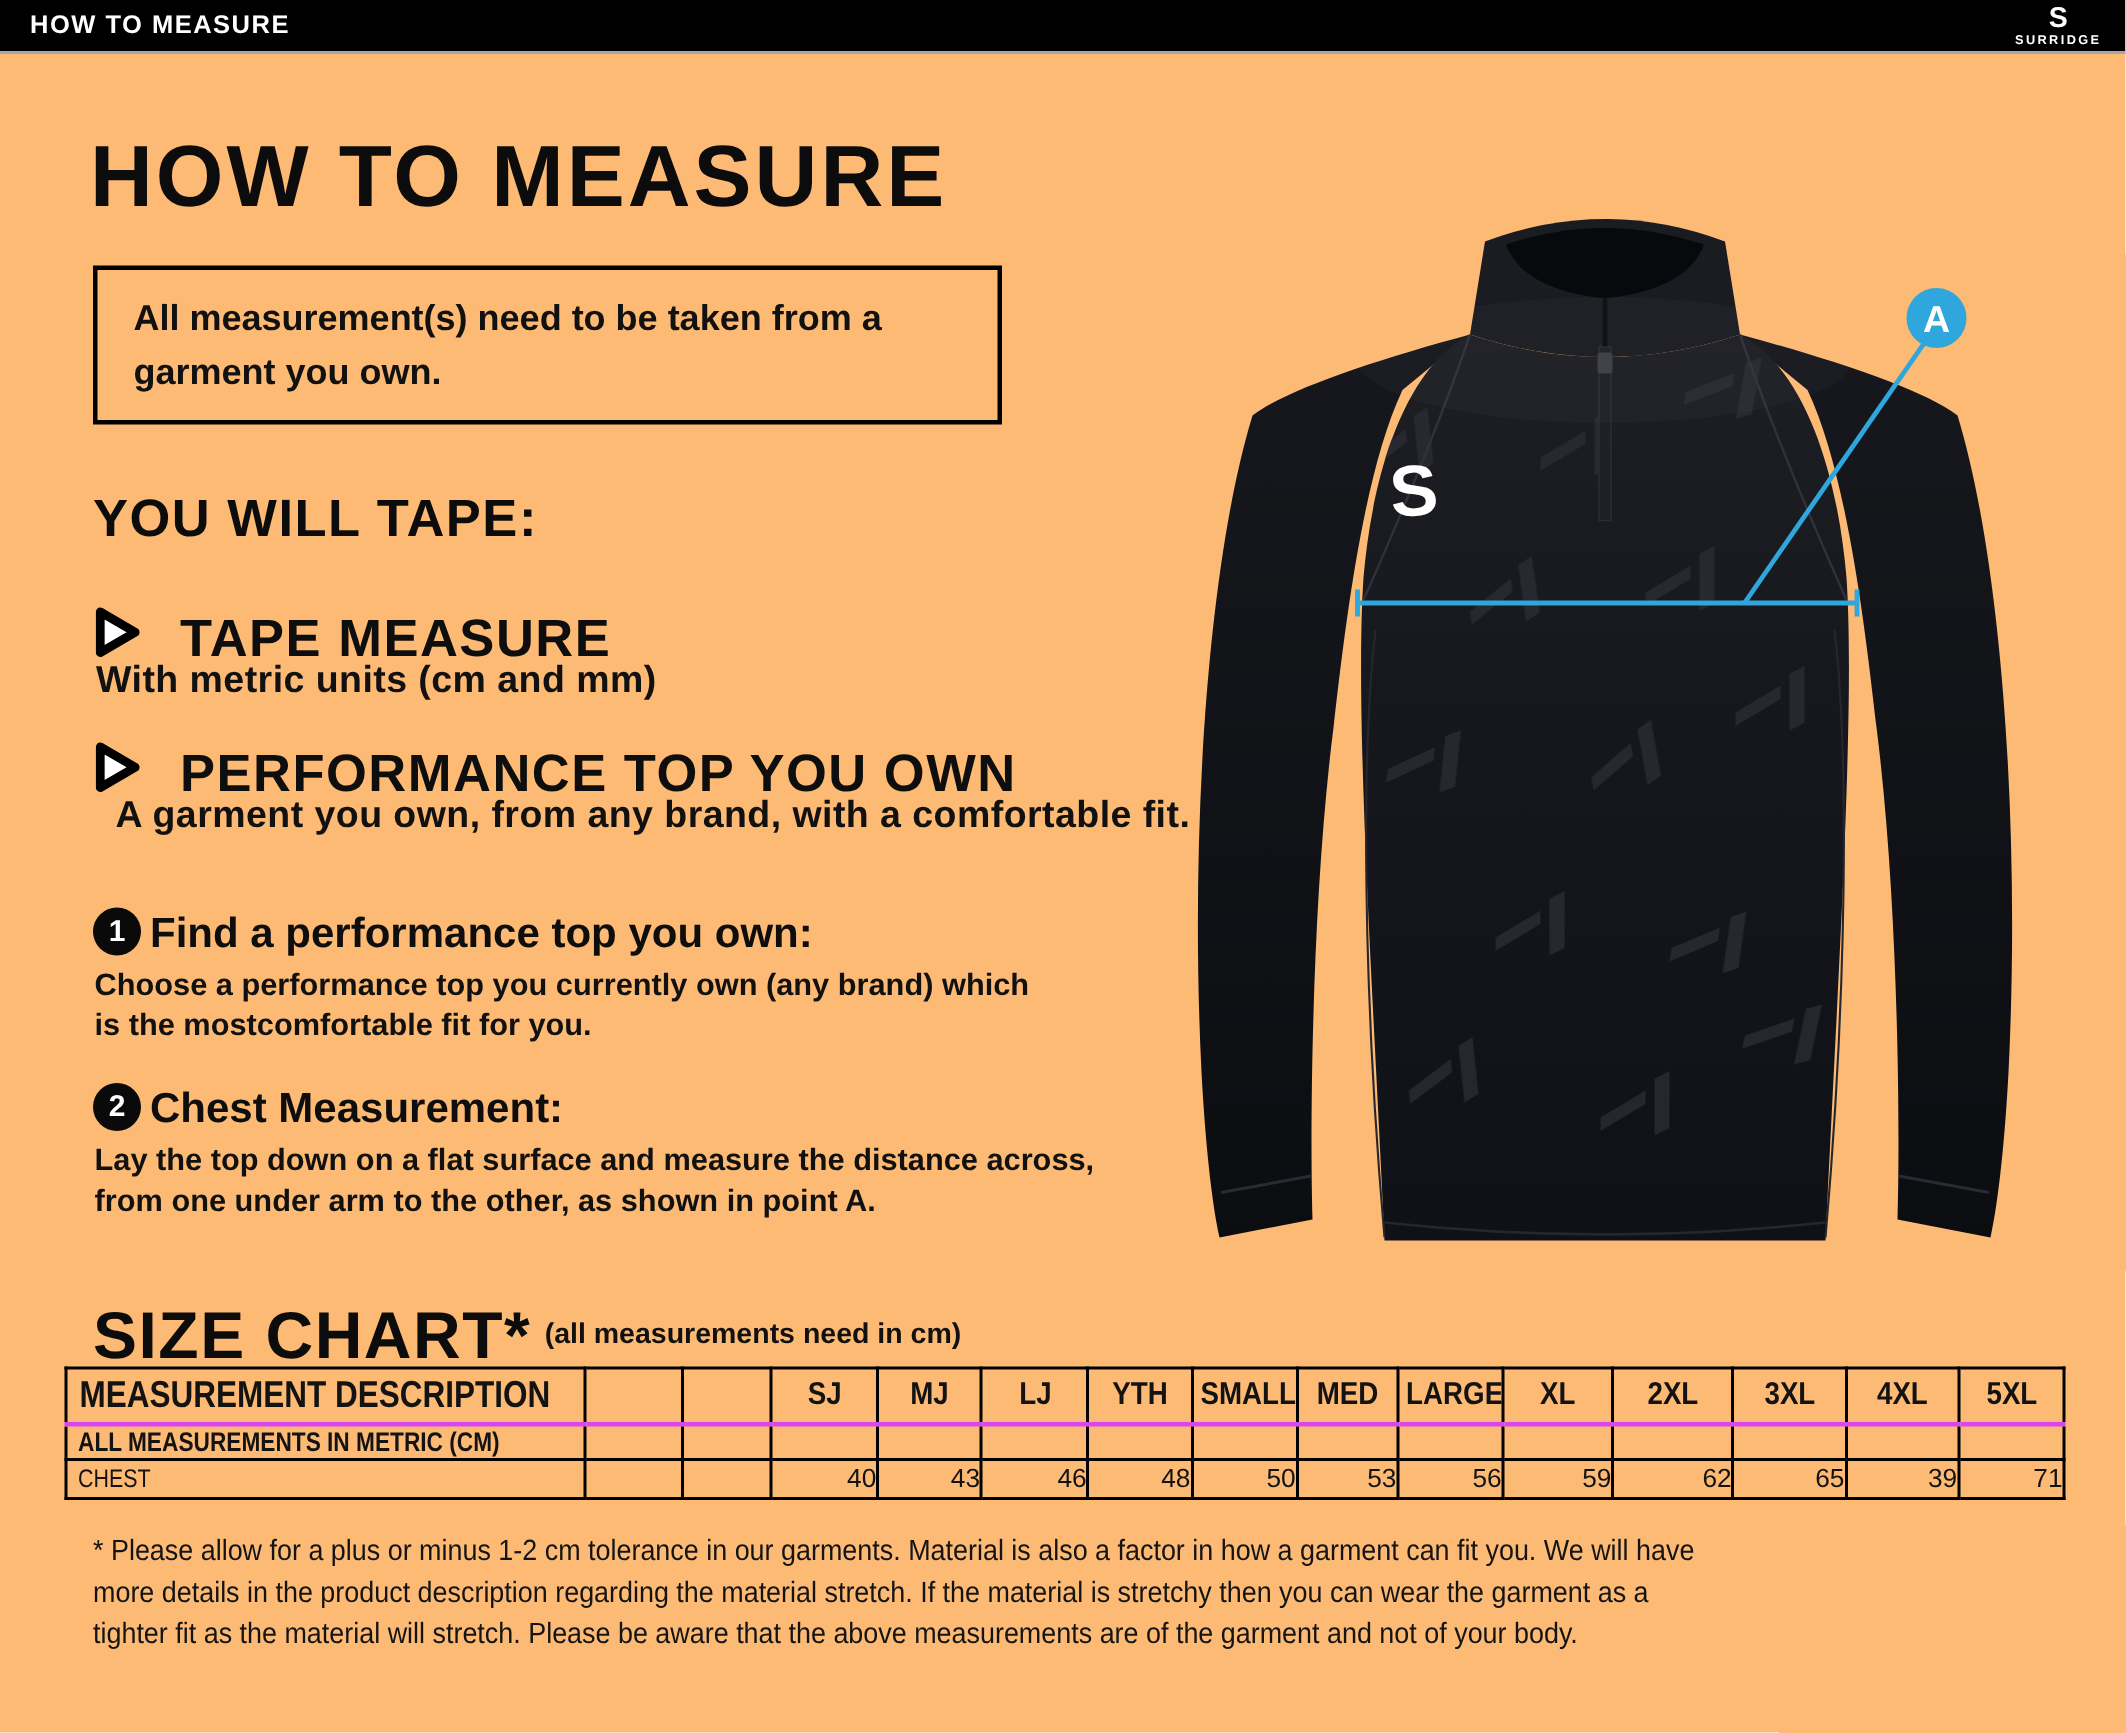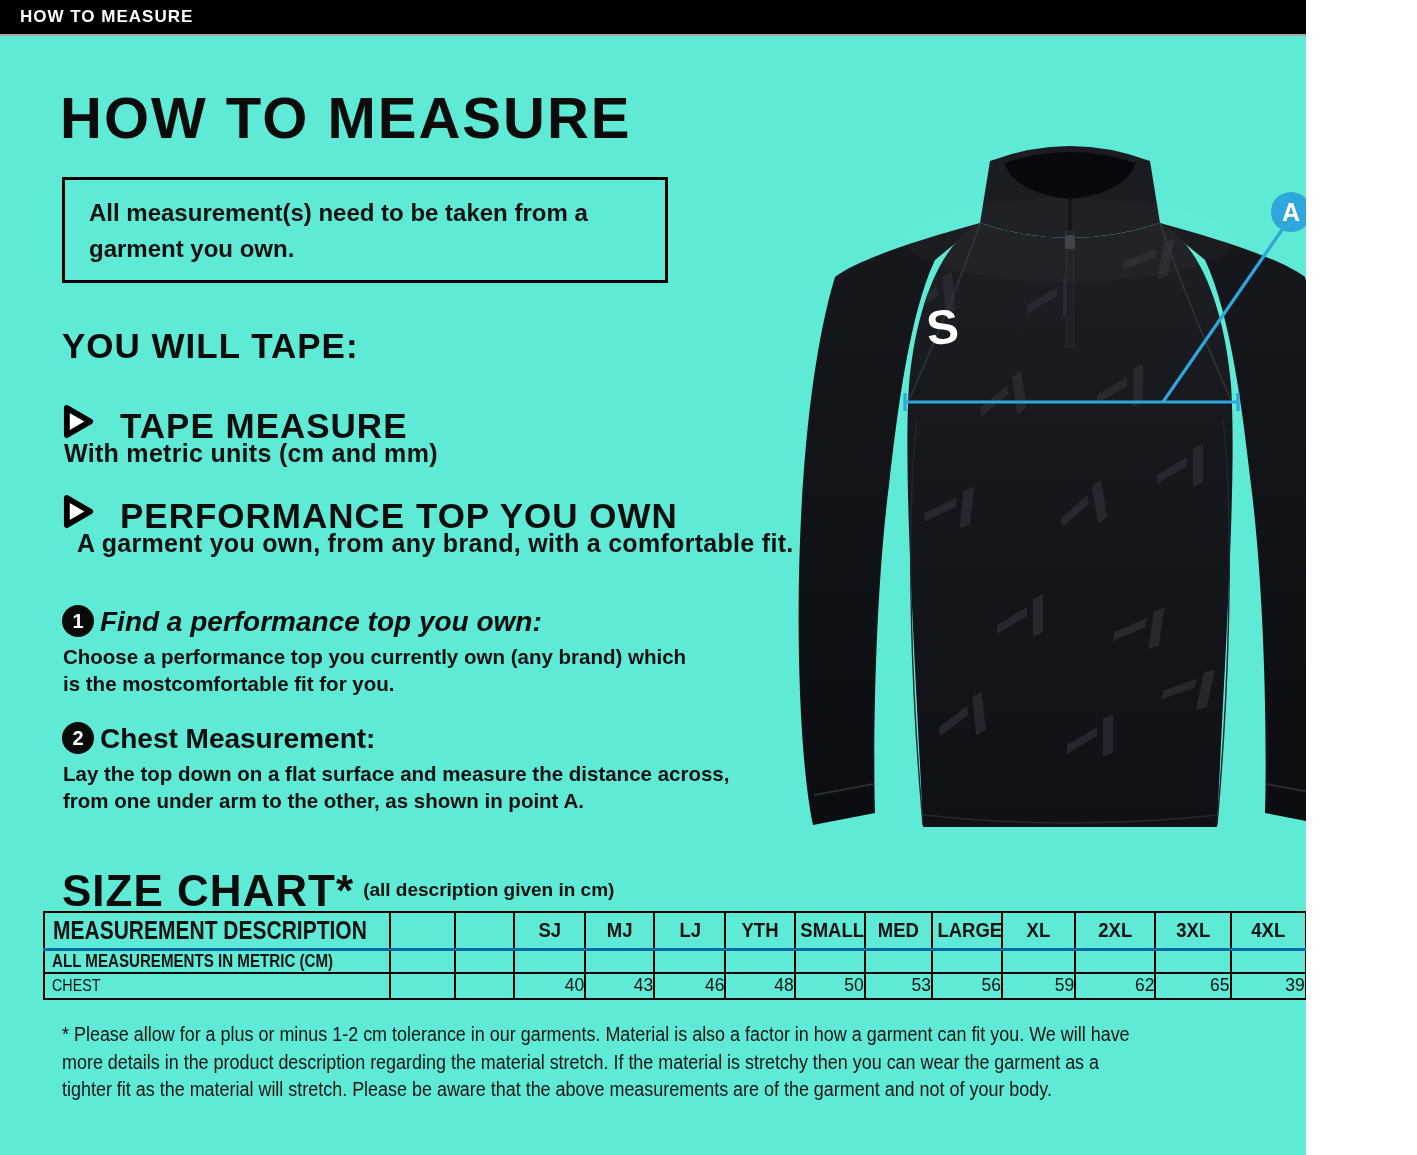--- a/index.html
+++ b/index.html
@@ -1,18 +1,18 @@
 <!DOCTYPE html>
 <html><head>
 <meta charset="utf-8">
 <style>
   html,body{margin:0;padding:0;background:#fff;}
   *{box-sizing:border-box;}
   body{font-family:"Liberation Sans", sans-serif;color:#131313;}
-  #page{position:relative;width:1306px;height:1155px;background:#5eead4;overflow:hidden;}
+  #page{position:relative;width:1417px;height:1155px;background:#fdba74;overflow:hidden;}
 
   
   .topbar{position:absolute;left:0;top:0;width:1417px;height:36px;background:#000;
           border-bottom:2px solid #a6a6a6;display:flex;align-items:center;justify-content:space-between;}
   .topbar-title{color:#fff;font-size:17px;font-weight:900;letter-spacing:1px;padding-left:20px;}
   .topbar-logo{display:flex;flex-direction:column;align-items:center;padding-right:16px;line-height:1;}
   .logo-glyph{color:#fff;font-size:19px;font-weight:900;line-height:17px;}
   .logo-brand{color:#fff;font-size:8.5px;font-weight:700;letter-spacing:1.6px;margin-top:1px;}
 
   
@@ -32,21 +32,21 @@
 
   .sc-row{position:absolute;left:62px;top:869px;display:flex;align-items:center;}
   .sc-heading{font-size:44px;font-weight:900;letter-spacing:1px;color:#0c0c0c;line-height:1;}
   .sc-sub{font-size:19px;font-weight:800;margin-left:9px;margin-bottom:3px;color:#111;}
 
   
   .size-table-wrap{position:absolute;left:43px;top:911px;width:1334px;}
   table.size{border-collapse:collapse;table-layout:fixed;width:100%;border:2px solid #000;}
   table.size td,table.size th{border:2px solid #000;padding:0;overflow:hidden;white-space:nowrap;}
   tr.hrow{height:37px;}
-  tr.hrow th{font-size:21px;font-weight:700;text-align:center;vertical-align:middle;border-bottom:3px solid #0369a1;text-decoration:underline;}
+  tr.hrow th{font-size:21px;font-weight:700;text-align:center;vertical-align:middle;border-bottom:3px solid #d946ef;text-decoration:underline;}
   tr.hrow th.first{text-align:left;padding-left:8px;font-size:25px;}
   tr.mrow{height:23px;}
   tr.mrow td.label{font-size:18px;font-weight:700;padding-left:7px;vertical-align:middle;}
   tr.drow{height:26px;}
   tr.drow td{font-size:17.5px;font-weight:400;text-align:right;vertical-align:middle;}
   tr.drow td.label{text-align:left;padding-left:7px;font-size:17px;}
   .cx{display:inline-block;transform:scaleX(.84);transform-origin:left center;}
   .cxc{display:inline-block;transform:scaleX(.88);transform-origin:center center;}
 
   .footnote{position:absolute;left:62px;top:1021px;width:1320px;font-size:19.5px;font-weight:400;
@@ -82,32 +82,32 @@
   <div class="need-label" style="left:104px;top:406px;">TAPE MEASURE</div>
   <div class="need-desc" style="left:64px;top:439px;">With metric units (cm and mm)</div>
 
   <svg class="tri-icon" style="left:62px;top:494px;" viewBox="0 0 34 36">
     <path d="M5 4 L29 18 L5 32 Z" fill="#fff" stroke="#000" stroke-width="6" stroke-linejoin="round"></path>
   </svg>
   <div class="need-label" style="left:104px;top:496px;">PERFORMANCE TOP YOU OWN</div>
   <div class="need-desc" style="left:77px;top:529px;">A garment you own, from any brand, with a comfortable fit.</div>
 
   <div class="step-badge" style="left:62px;top:605px;">1</div>
-  <div class="step-title" style="left:100px;top:606px;font-style:italic;">Find a performance top you own:</div>
+  <div class="step-title" style="left:100px;top:606px;">Find a performance top you own:</div>
   <div class="step-body" style="left:63px;top:643px;">Choose a performance top  you currently own (any brand) which
 is the mostcomfortable fit for you.</div>
 
   <div class="step-badge" style="left:62px;top:722px;">2</div>
   <div class="step-title" style="left:100px;top:723px;">Chest Measurement:</div>
   <div class="step-body" style="left:63px;top:760px;">Lay the top down on a flat surface and measure the distance across,
 from one under arm to the other, as shown in point A.</div>
 
   <div class="sc-row">
     <span class="sc-heading">SIZE CHART*</span>
-    <span class="sc-sub">(all description given in cm)</span>
+    <span class="sc-sub">(all measurements need in cm)</span>
   </div>
 
   <div class="size-table-wrap">
     <table class="size">
       <colgroup>
         <col style="width:345px">
           <col style="width:65px">
           <col style="width:59px">
         <col style="width:71px">
           <col style="width:69px">

